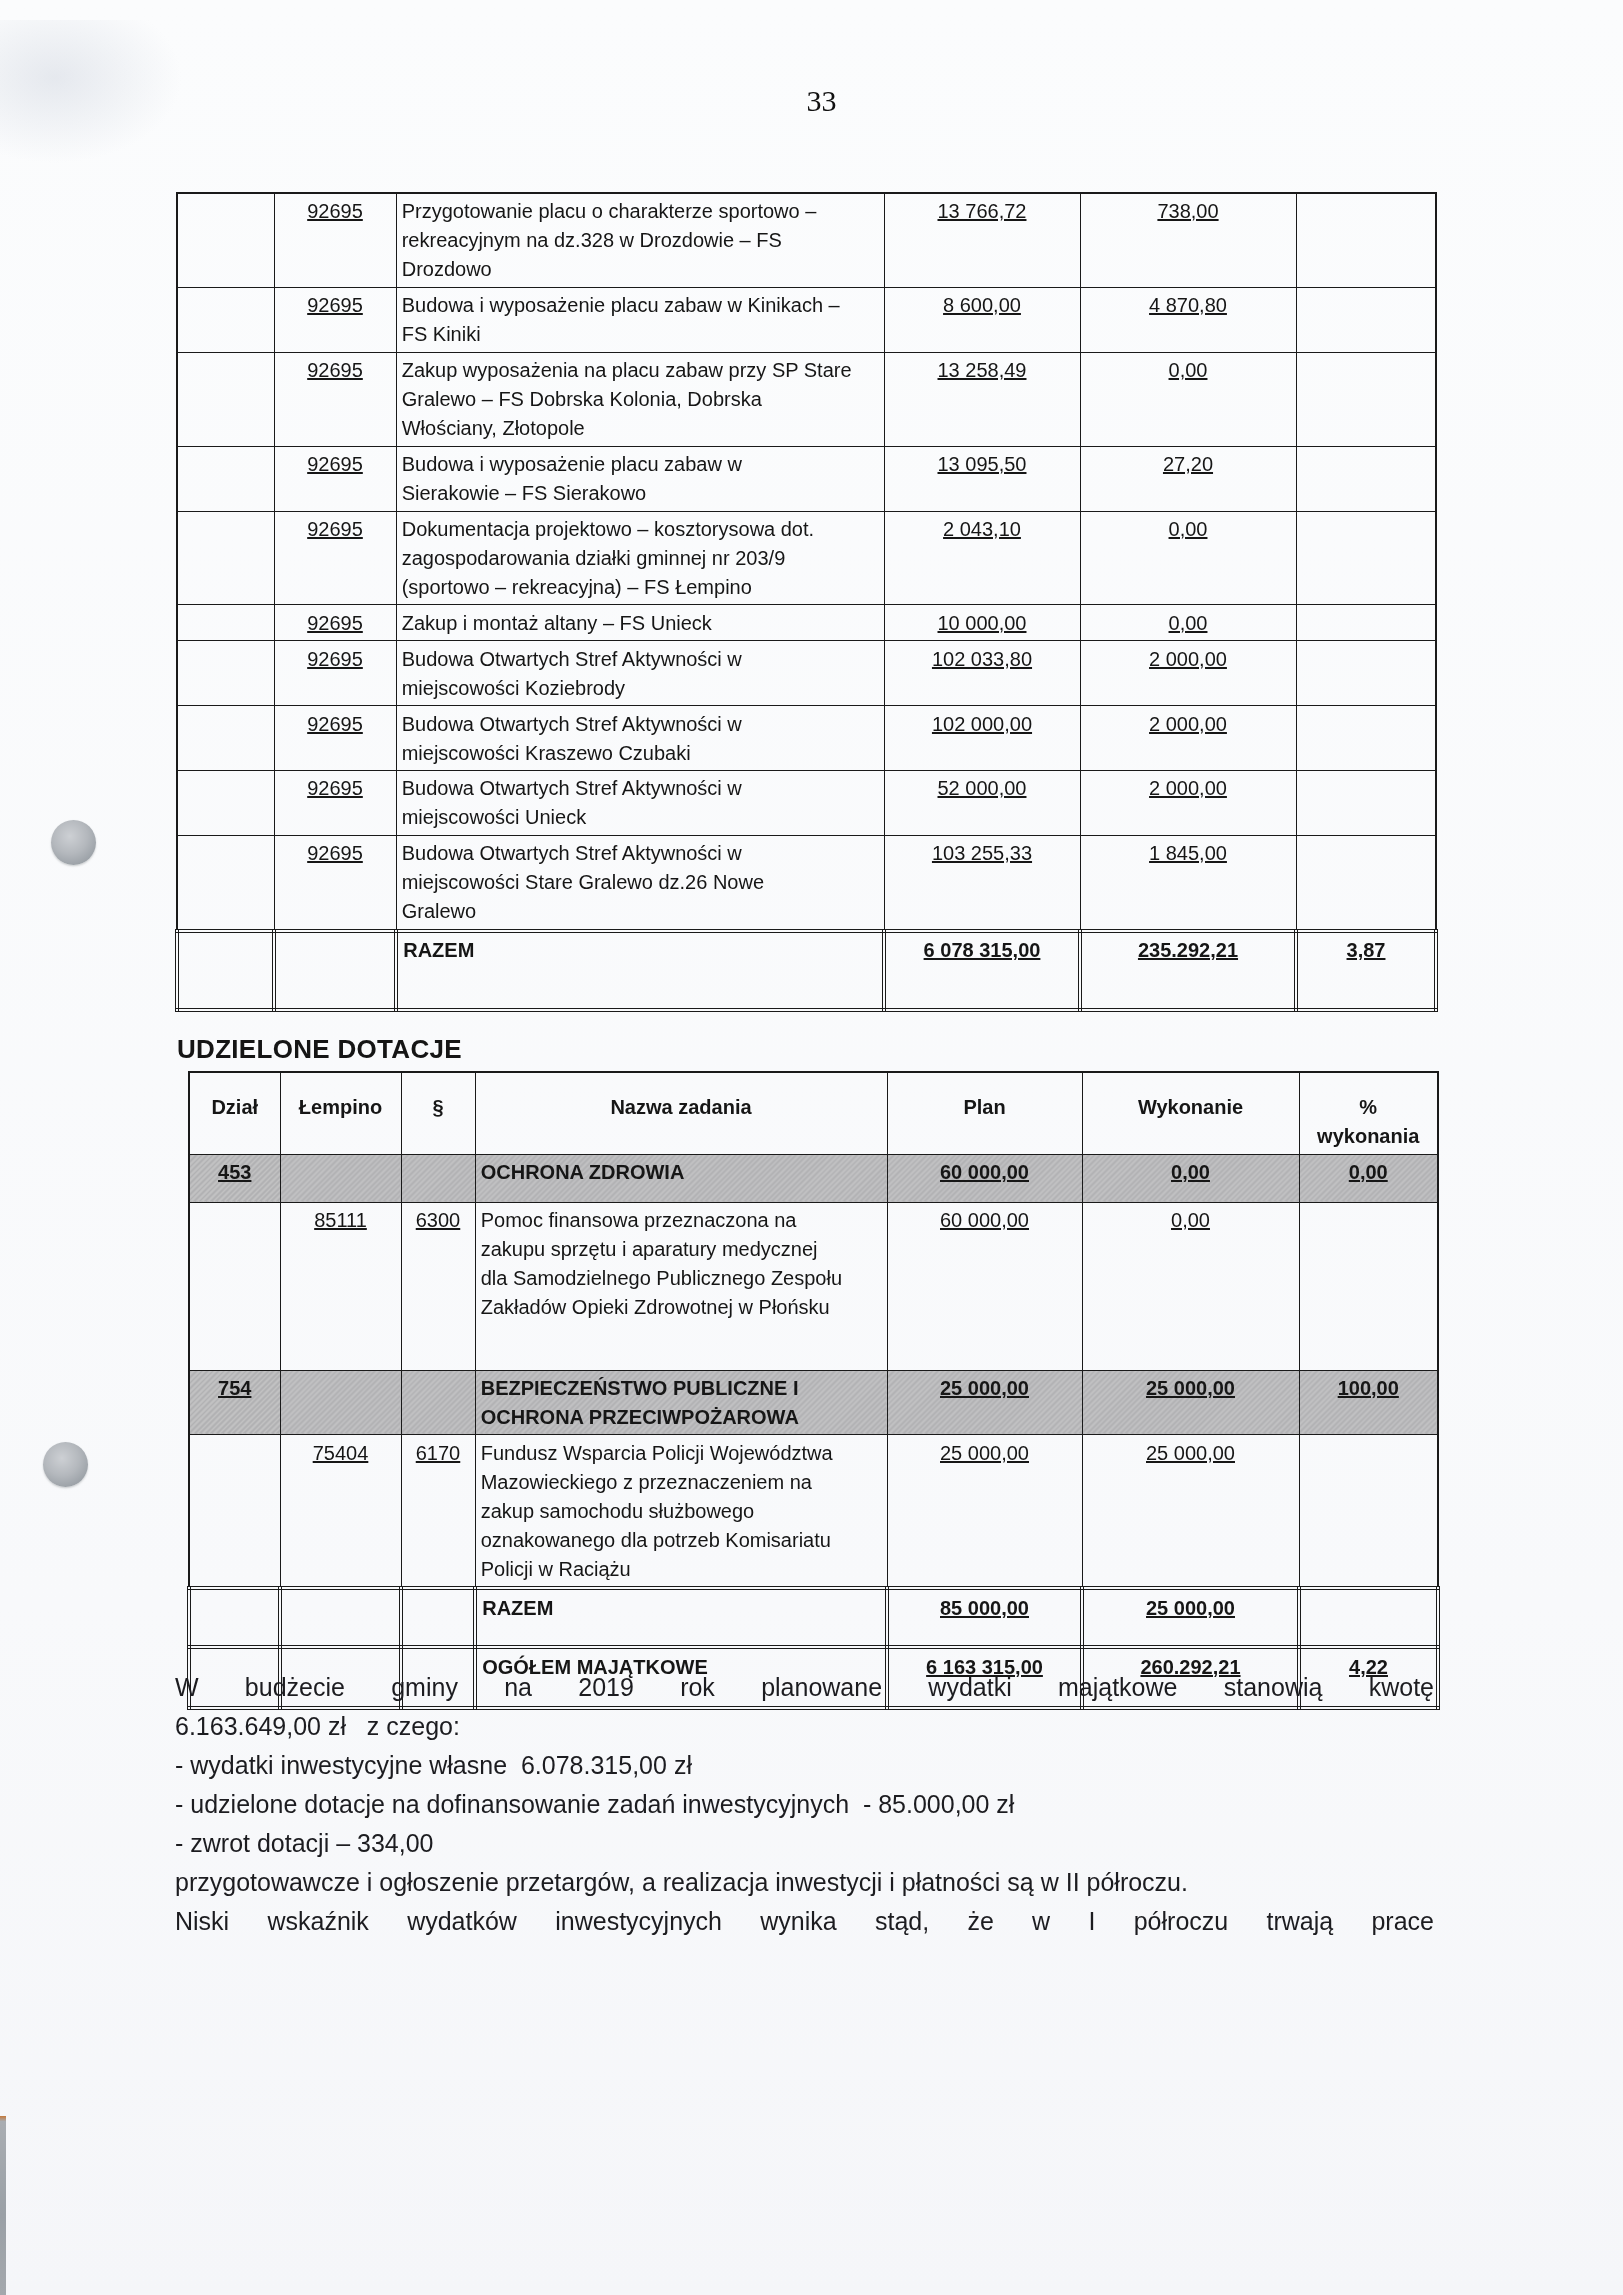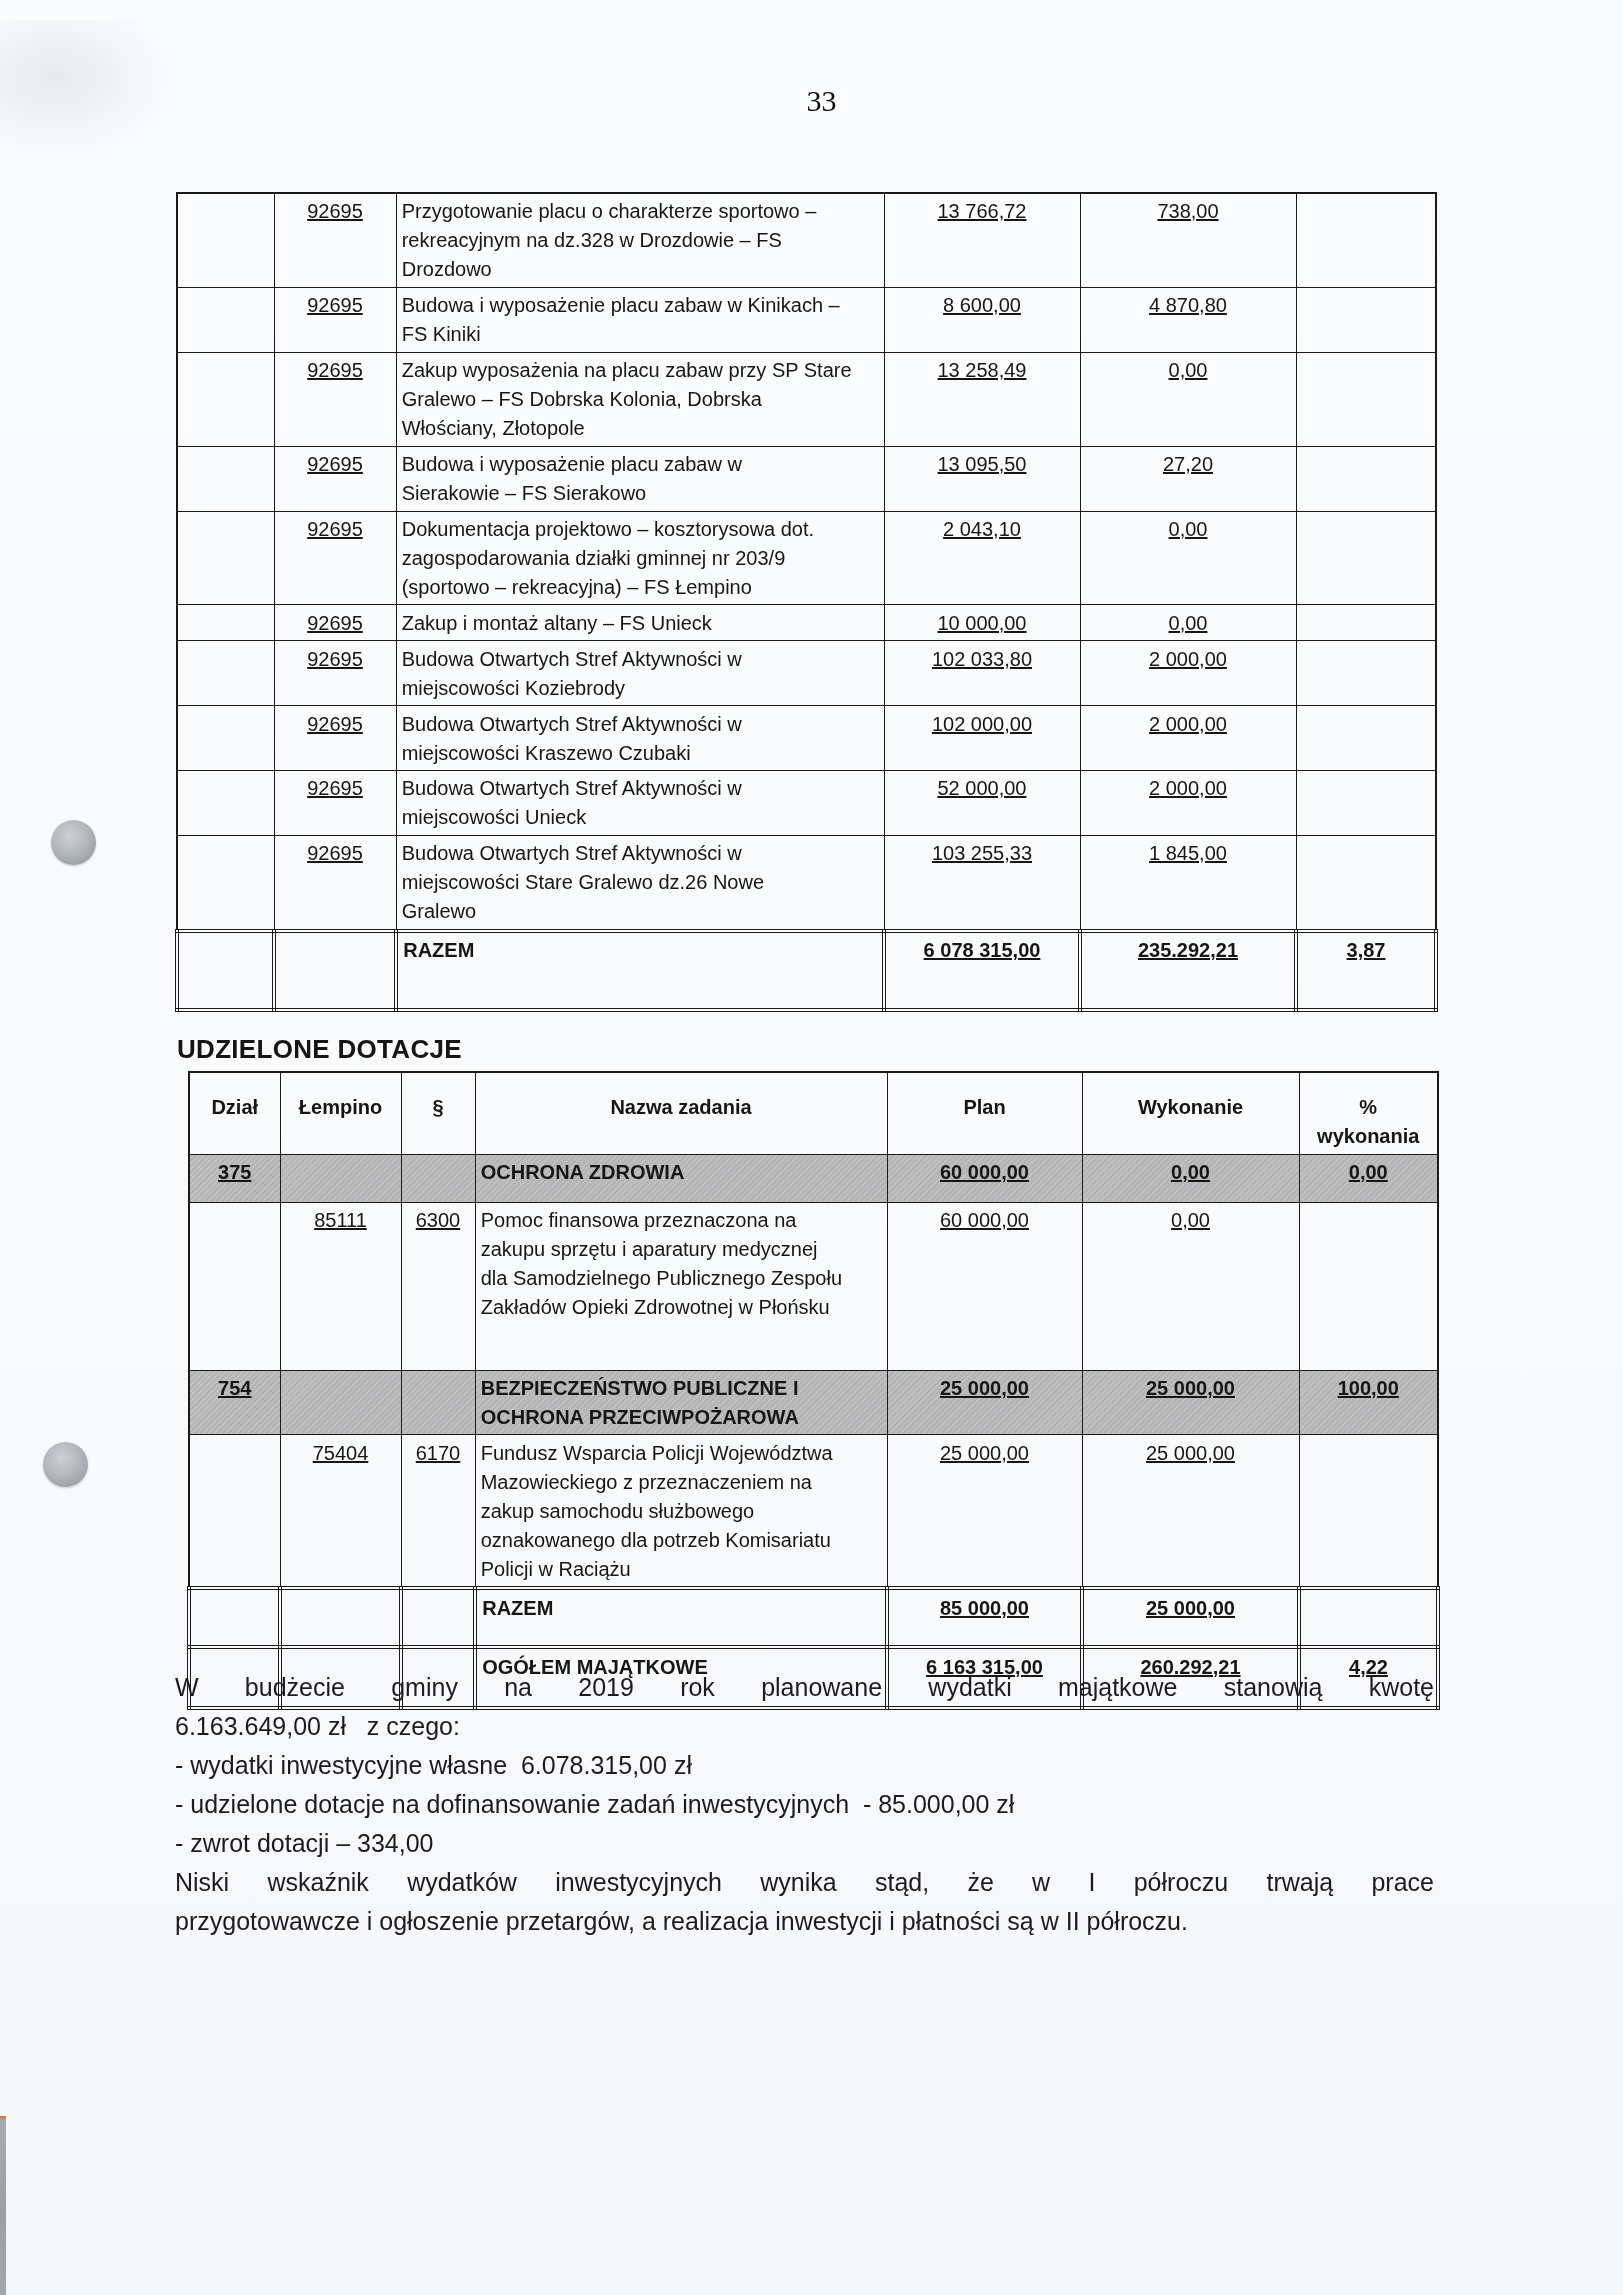--- a/index.html
+++ b/index.html
@@ -197,21 +197,21 @@
         <th>Dział</th>
         <th>Łempino</th>
         <th>§</th>
         <th>Nazwa zadania</th>
         <th>Plan</th>
         <th>Wykonanie</th>
         <th>%
 wykonania</th>
       </tr>
       <tr class="h73 sec">
-        <td class="c-num">375</td>
+        <td class="c-num">453</td>
         <td class="c-empty"></td>
         <td class="c-empty"></td>
         <td class="c-name">OCHRONA ZDROWIA</td>
         <td class="c-num">60 000,00</td>
         <td class="c-num">0,00</td>
         <td class="c-num">0,00</td>
       </tr>
       <tr class="h208">
         <td class="c-empty"></td>
         <td class="c-num">85111</td>
@@ -267,18 +267,18 @@
       </tr>
     </tbody>
   </table>
 
   <div class="summary">
     <div class="line jline">W budżecie gminy na 2019 rok  planowane wydatki majątkowe stanowią kwotę</div>
     <div class="line">6.163.649,00 zł   z czego:</div>
     <div class="line">- wydatki inwestycyjne własne  6.078.315,00 zł</div>
     <div class="line">- udzielone dotacje na dofinansowanie zadań inwestycyjnych  - 85.000,00 zł</div>
     <div class="line">- zwrot dotacji – 334,00</div>
+    <div class="line">przygotowawcze i ogłoszenie przetargów, a realizacja inwestycji i płatności są w II półroczu.</div>
     <div class="line jline">Niski wskaźnik wydatków inwestycyjnych wynika stąd, że w I półroczu trwają prace</div>
-    <div class="line">przygotowawcze i ogłoszenie przetargów, a realizacja inwestycji i płatności są w II półroczu.</div>
   </div>
 
 </div>
 
 
 </body></html>

